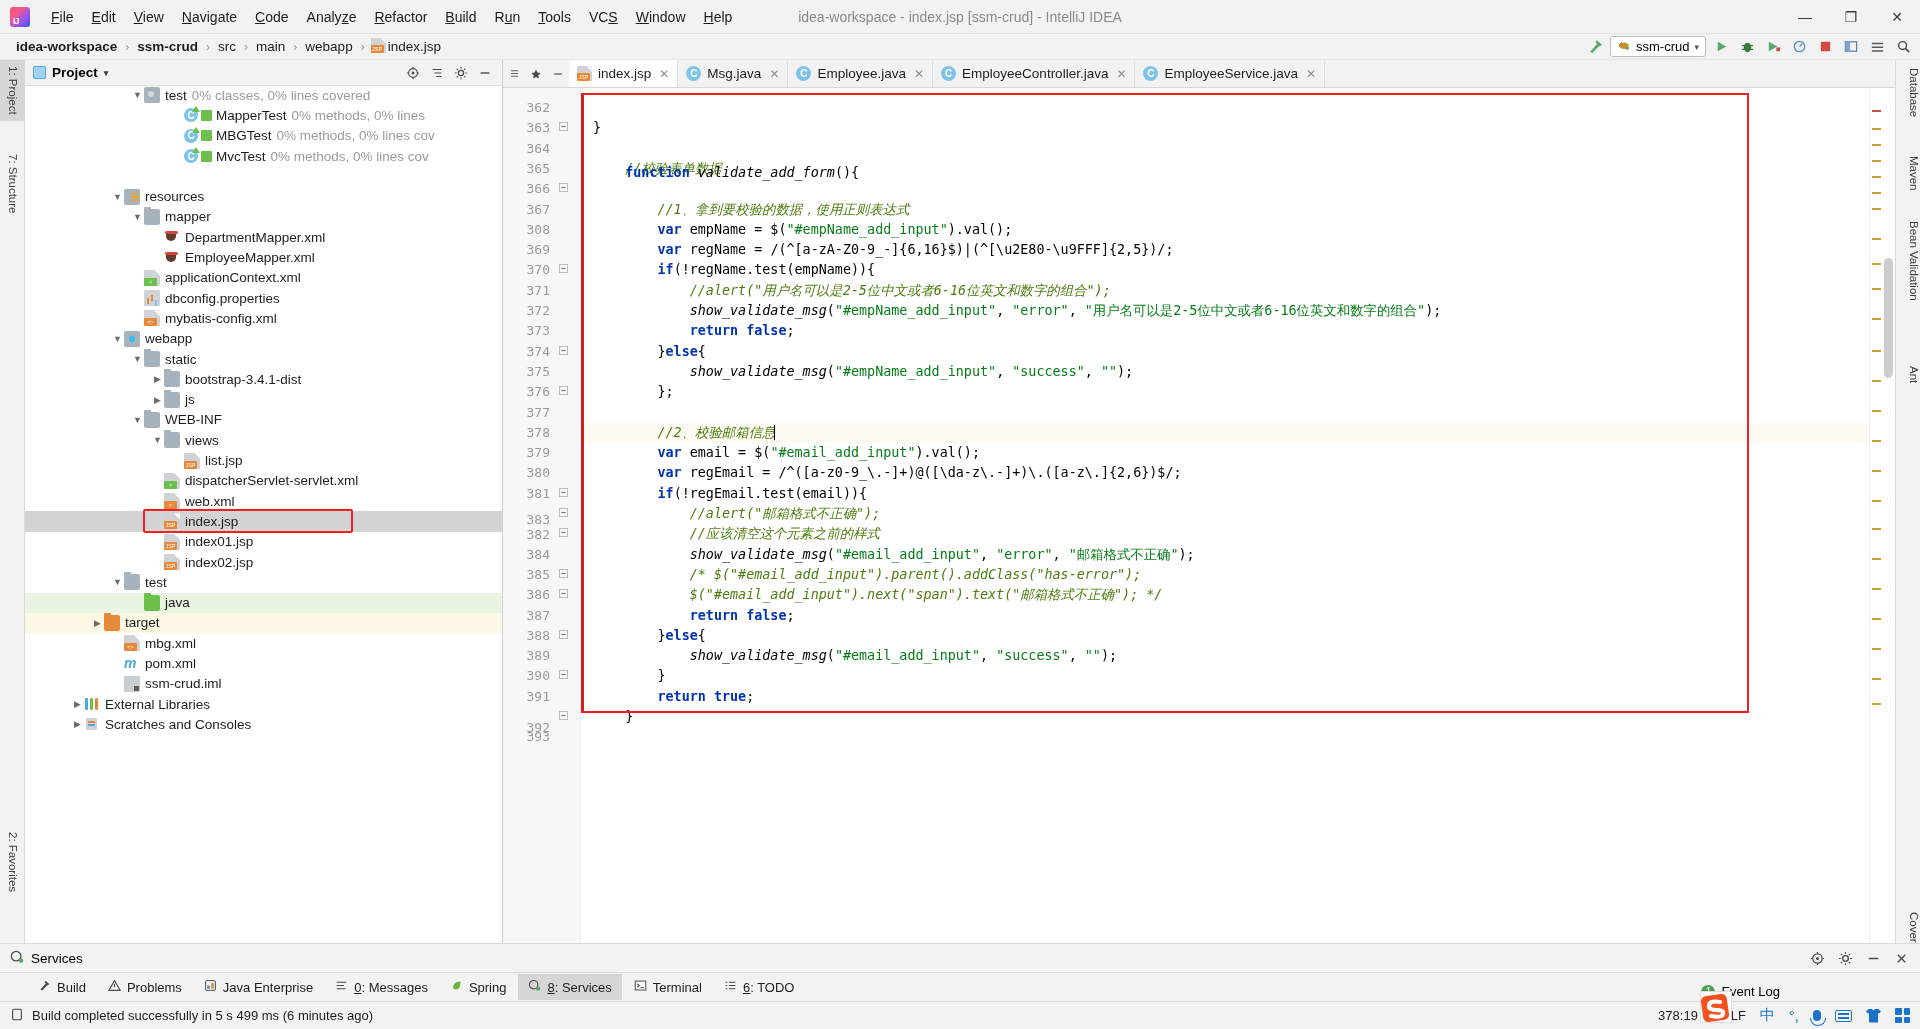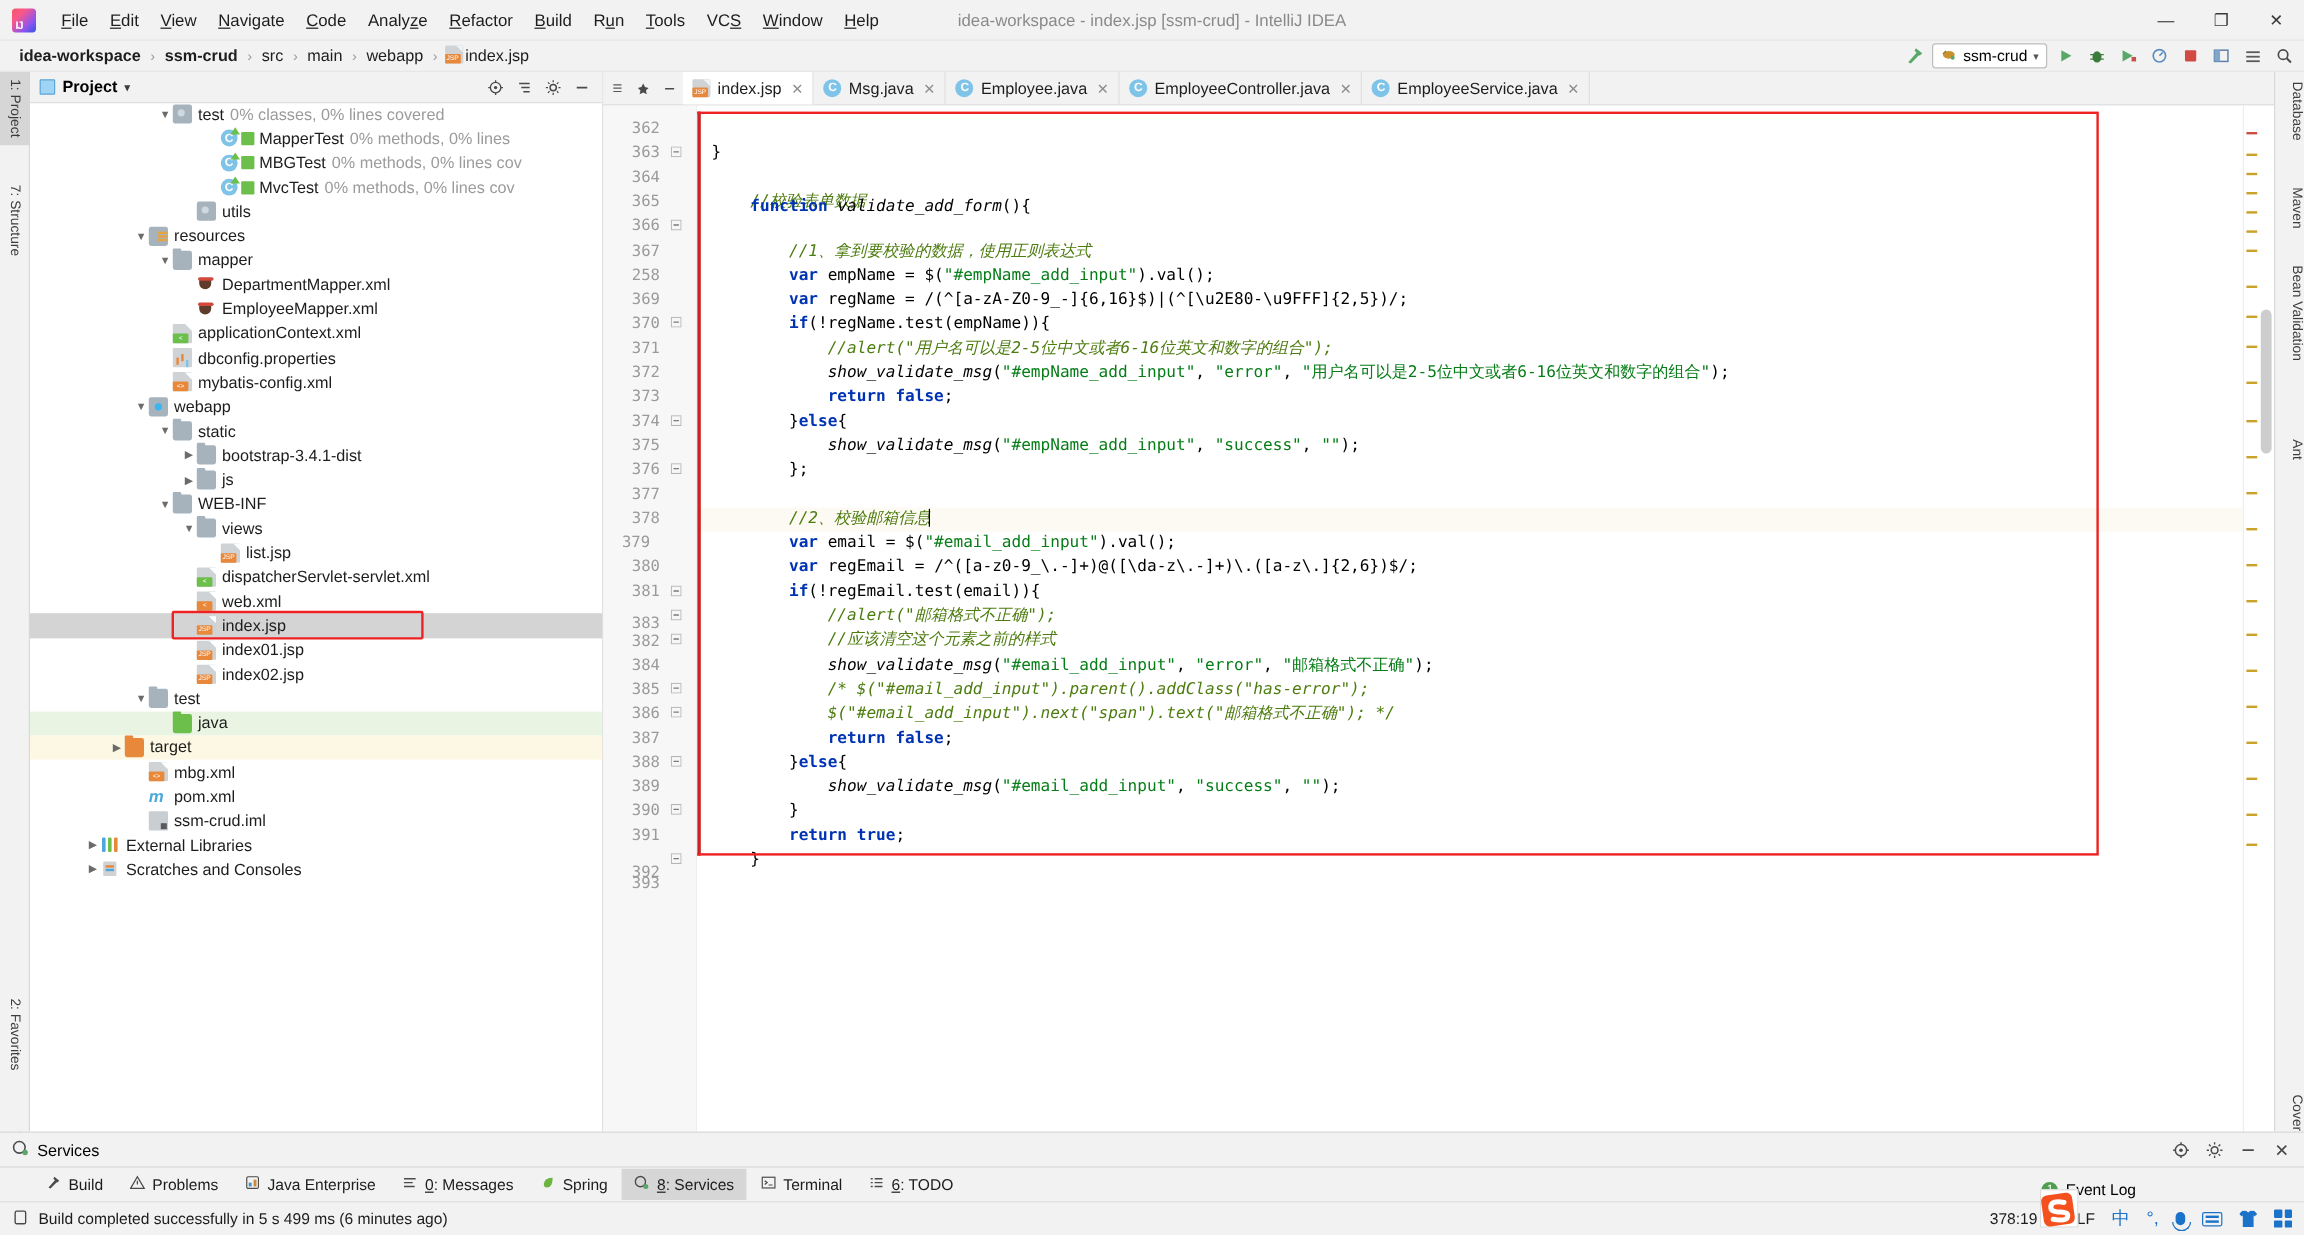--- a/index.html
+++ b/index.html
@@ -482,26 +482,20 @@
           <span class="tdim">0% methods, 0% lines cov</span>
         </div>
         <div class="tnode" style="top: 59.9px; position: absolute; left: 0px; right: 0px;">
           <span style="display:inline-block;width:146px"></span>
           <span class="tw"></span>
           <span class="ico-class">C</span>
           <span class="ico-lock"></span>
           <span class="tlabel">MvcTest</span>
           <span class="tdim">0% methods, 0% lines cov</span>
         </div>
-        <div class="tnode" style="top: 80.2px; position: absolute; left: 0px; right: 0px;">
-          <span style="display:inline-block;width:126px"></span>
-          <span class="tw"></span>
-          <span class="ico ico-folder-src"></span>
-          <span class="tlabel">utils</span>
-        </div>
         <div class="tnode" style="top: 100.5px; position: absolute; left: 0px; right: 0px;">
           <span style="display:inline-block;width:86px"></span>
           <span class="tw">▼</span>
           <span class="ico ico-folder-res"></span>
           <span class="tlabel">resources</span>
         </div>
         <div class="tnode" style="top: 120.8px; position: absolute; left: 0px; right: 0px;">
           <span style="display:inline-block;width:106px"></span>
           <span class="tw">▼</span>
           <span class="ico ico-folder"></span>
@@ -739,21 +733,21 @@
               <path d="M2.5 5h5" stroke="#7a7a7a" stroke-width="1.2"></path>
             </svg></div>
           <div class="gln" style="top: 50.6px;">364</div>
           <div class="gln" style="top: 70.9px;">365</div>
           <div class="gln" style="top: 91.2px;">366</div>
           <div class="gfold" style="top: 91.2px;"><svg width="9" height="9" viewBox="0 0 10 10">
               <rect x="0.5" y="0.5" width="9" height="9" fill="none" stroke="#b5b5b5"></rect>
               <path d="M2.5 5h5" stroke="#7a7a7a" stroke-width="1.2"></path>
             </svg></div>
           <div class="gln" style="top: 111.5px;">367</div>
-          <div class="gln" style="top: 131.8px;">258</div>
+          <div class="gln" style="top: 131.8px;">308</div>
           <div class="gln" style="top: 152.1px;">369</div>
           <div class="gln" style="top: 172.4px;">370</div>
           <div class="gfold" style="top: 172.4px;"><svg width="9" height="9" viewBox="0 0 10 10">
               <rect x="0.5" y="0.5" width="9" height="9" fill="none" stroke="#b5b5b5"></rect>
               <path d="M2.5 5h5" stroke="#7a7a7a" stroke-width="1.2"></path>
             </svg></div>
           <div class="gln" style="top: 192.7px;">371</div>
           <div class="gln" style="top: 213px;">372</div>
           <div class="gln" style="top: 233.3px;">373</div>
           <div class="gln" style="top: 253.6px;">374</div>
@@ -762,21 +756,21 @@
               <path d="M2.5 5h5" stroke="#7a7a7a" stroke-width="1.2"></path>
             </svg></div>
           <div class="gln" style="top: 273.9px;">375</div>
           <div class="gln" style="top: 294.2px;">376</div>
           <div class="gfold" style="top: 294.2px;"><svg width="9" height="9" viewBox="0 0 10 10">
               <rect x="0.5" y="0.5" width="9" height="9" fill="none" stroke="#b5b5b5"></rect>
               <path d="M2.5 5h5" stroke="#7a7a7a" stroke-width="1.2"></path>
             </svg></div>
           <div class="gln" style="top: 314.5px;">377</div>
           <div class="gln hl" style="top: 334.8px;">378</div>
-          <div class="gln" style="top: 355.1px; text-align: center;">379</div>
+          <div class="gln" style="top: 355.1px;">379</div>
           <div class="gln" style="top: 375.4px;">380</div>
           <div class="gln" style="top: 395.7px;">381</div>
           <div class="gfold" style="top: 395.7px;"><svg width="9" height="9" viewBox="0 0 10 10">
               <rect x="0.5" y="0.5" width="9" height="9" fill="none" stroke="#b5b5b5"></rect>
               <path d="M2.5 5h5" stroke="#7a7a7a" stroke-width="1.2"></path>
             </svg></div>
           <div class="gln" style="top: 416px; margin-top: 21px;">382</div>
           <div class="gfold" style="top: 416px;"><svg width="9" height="9" viewBox="0 0 10 10">
               <rect x="0.5" y="0.5" width="9" height="9" fill="none" stroke="#b5b5b5"></rect>
               <path d="M2.5 5h5" stroke="#7a7a7a" stroke-width="1.2"></path>

